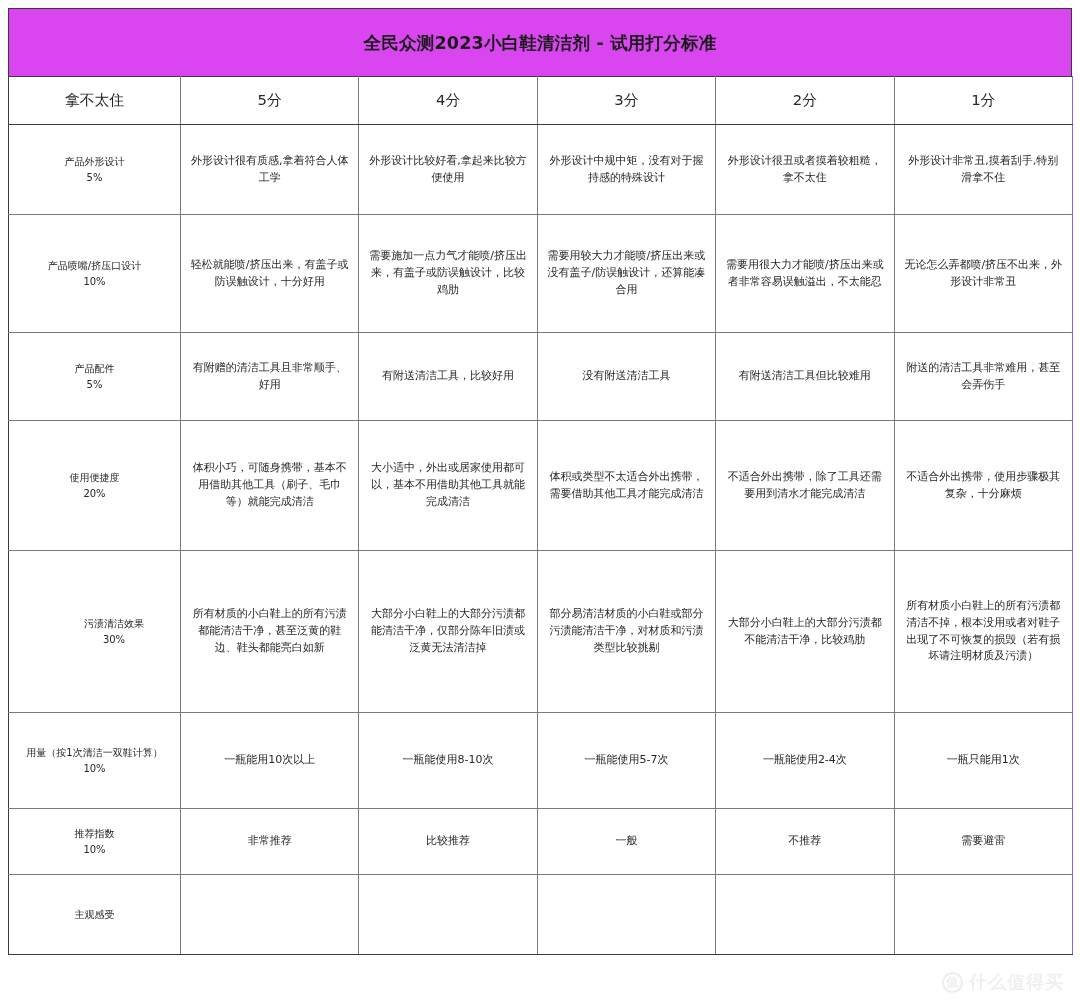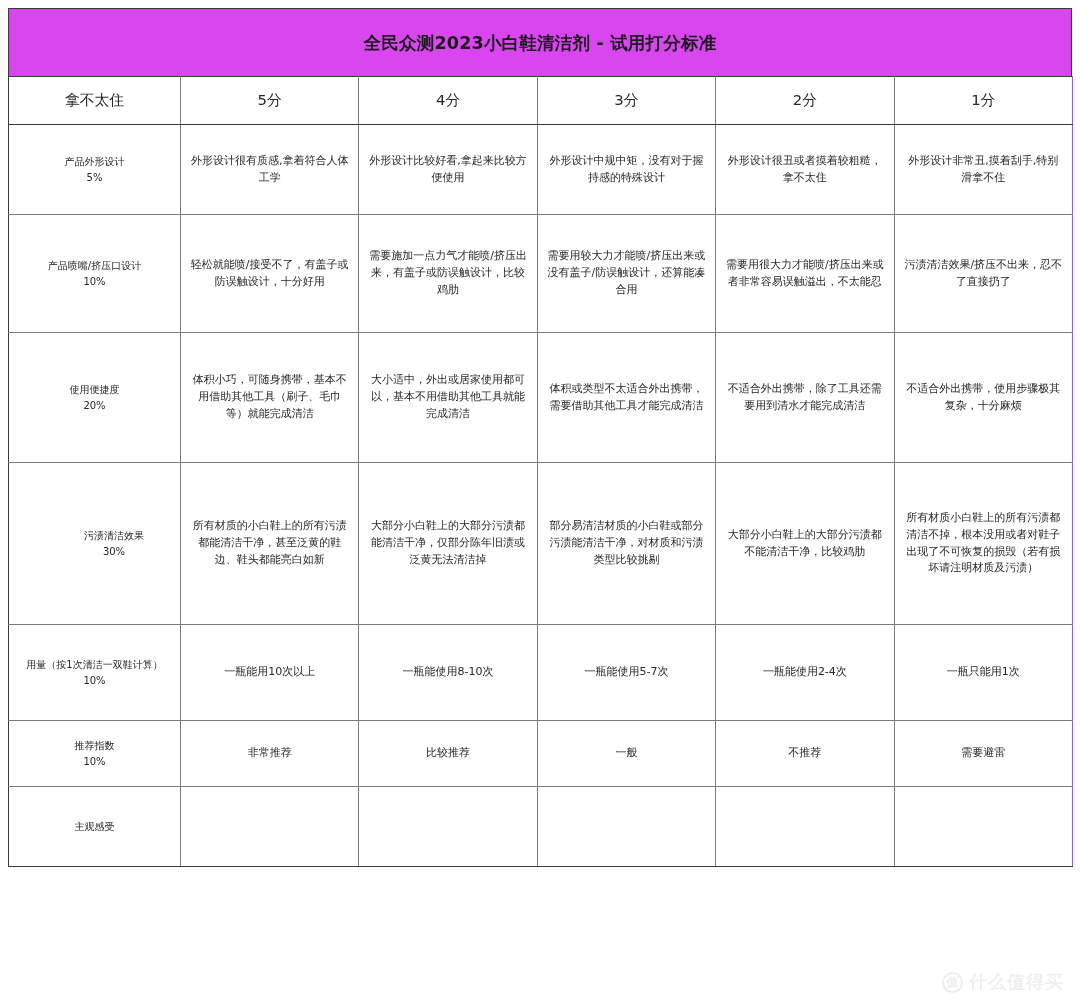--- a/index.html
+++ b/index.html
@@ -149,25 +149,34 @@
 5%</td>
           <td class="score-cell">外形设计很有质感,拿着符合人体工学</td>
           <td class="score-cell">外形设计比较好看,拿起来比较方便使用</td>
           <td class="score-cell">外形设计中规中矩，没有对于握持感的特殊设计</td>
           <td class="score-cell">外形设计很丑或者摸着较粗糙，拿不太住</td>
           <td class="score-cell c-last">外形设计非常丑,摸着刮手,特别滑拿不住</td>
         </tr>
         <tr class="row-h-2">
           <td class="dim-cell c-first" style="white-space: pre-line;">产品喷嘴/挤压口设计
 10%</td>
-          <td class="score-cell">轻松就能喷/接受不了，有盖子或防误触设计，十分好用</td>
+          <td class="score-cell">轻松就能喷/挤压出来，有盖子或防误触设计，十分好用</td>
           <td class="score-cell">需要施加一点力气才能喷/挤压出来，有盖子或防误触设计，比较鸡肋</td>
           <td class="score-cell">需要用较大力才能喷/挤压出来或没有盖子/防误触设计，还算能凑合用</td>
           <td class="score-cell">需要用很大力才能喷/挤压出来或者非常容易误触溢出，不太能忍</td>
-          <td class="score-cell c-last">污渍清洁效果/挤压不出来，忍不了直接扔了</td>
+          <td class="score-cell c-last">无论怎么弄都喷/挤压不出来，外形设计非常丑</td>
+        </tr>
+        <tr class="row-h-3">
+          <td class="dim-cell c-first" style="white-space: pre-line;">产品配件
+5%</td>
+          <td class="score-cell">有附赠的清洁工具且非常顺手、好用</td>
+          <td class="score-cell">有附送清洁工具，比较好用</td>
+          <td class="score-cell">没有附送清洁工具</td>
+          <td class="score-cell">有附送清洁工具但比较难用</td>
+          <td class="score-cell c-last">附送的清洁工具非常难用，甚至会弄伤手</td>
         </tr>
         <tr class="row-h-5">
           <td class="dim-cell c-first" style="white-space: pre-line;">使用便捷度
 20%</td>
           <td class="score-cell">体积小巧，可随身携带，基本不用借助其他工具（刷子、毛巾等）就能完成清洁</td>
           <td class="score-cell">大小适中，外出或居家使用都可以，基本不用借助其他工具就能完成清洁</td>
           <td class="score-cell">体积或类型不太适合外出携带，需要借助其他工具才能完成清洁</td>
           <td class="score-cell">不适合外出携带，除了工具还需要用到清水才能完成清洁</td>
           <td class="score-cell c-last">不适合外出携带，使用步骤极其复杂，十分麻烦</td>
         </tr>

